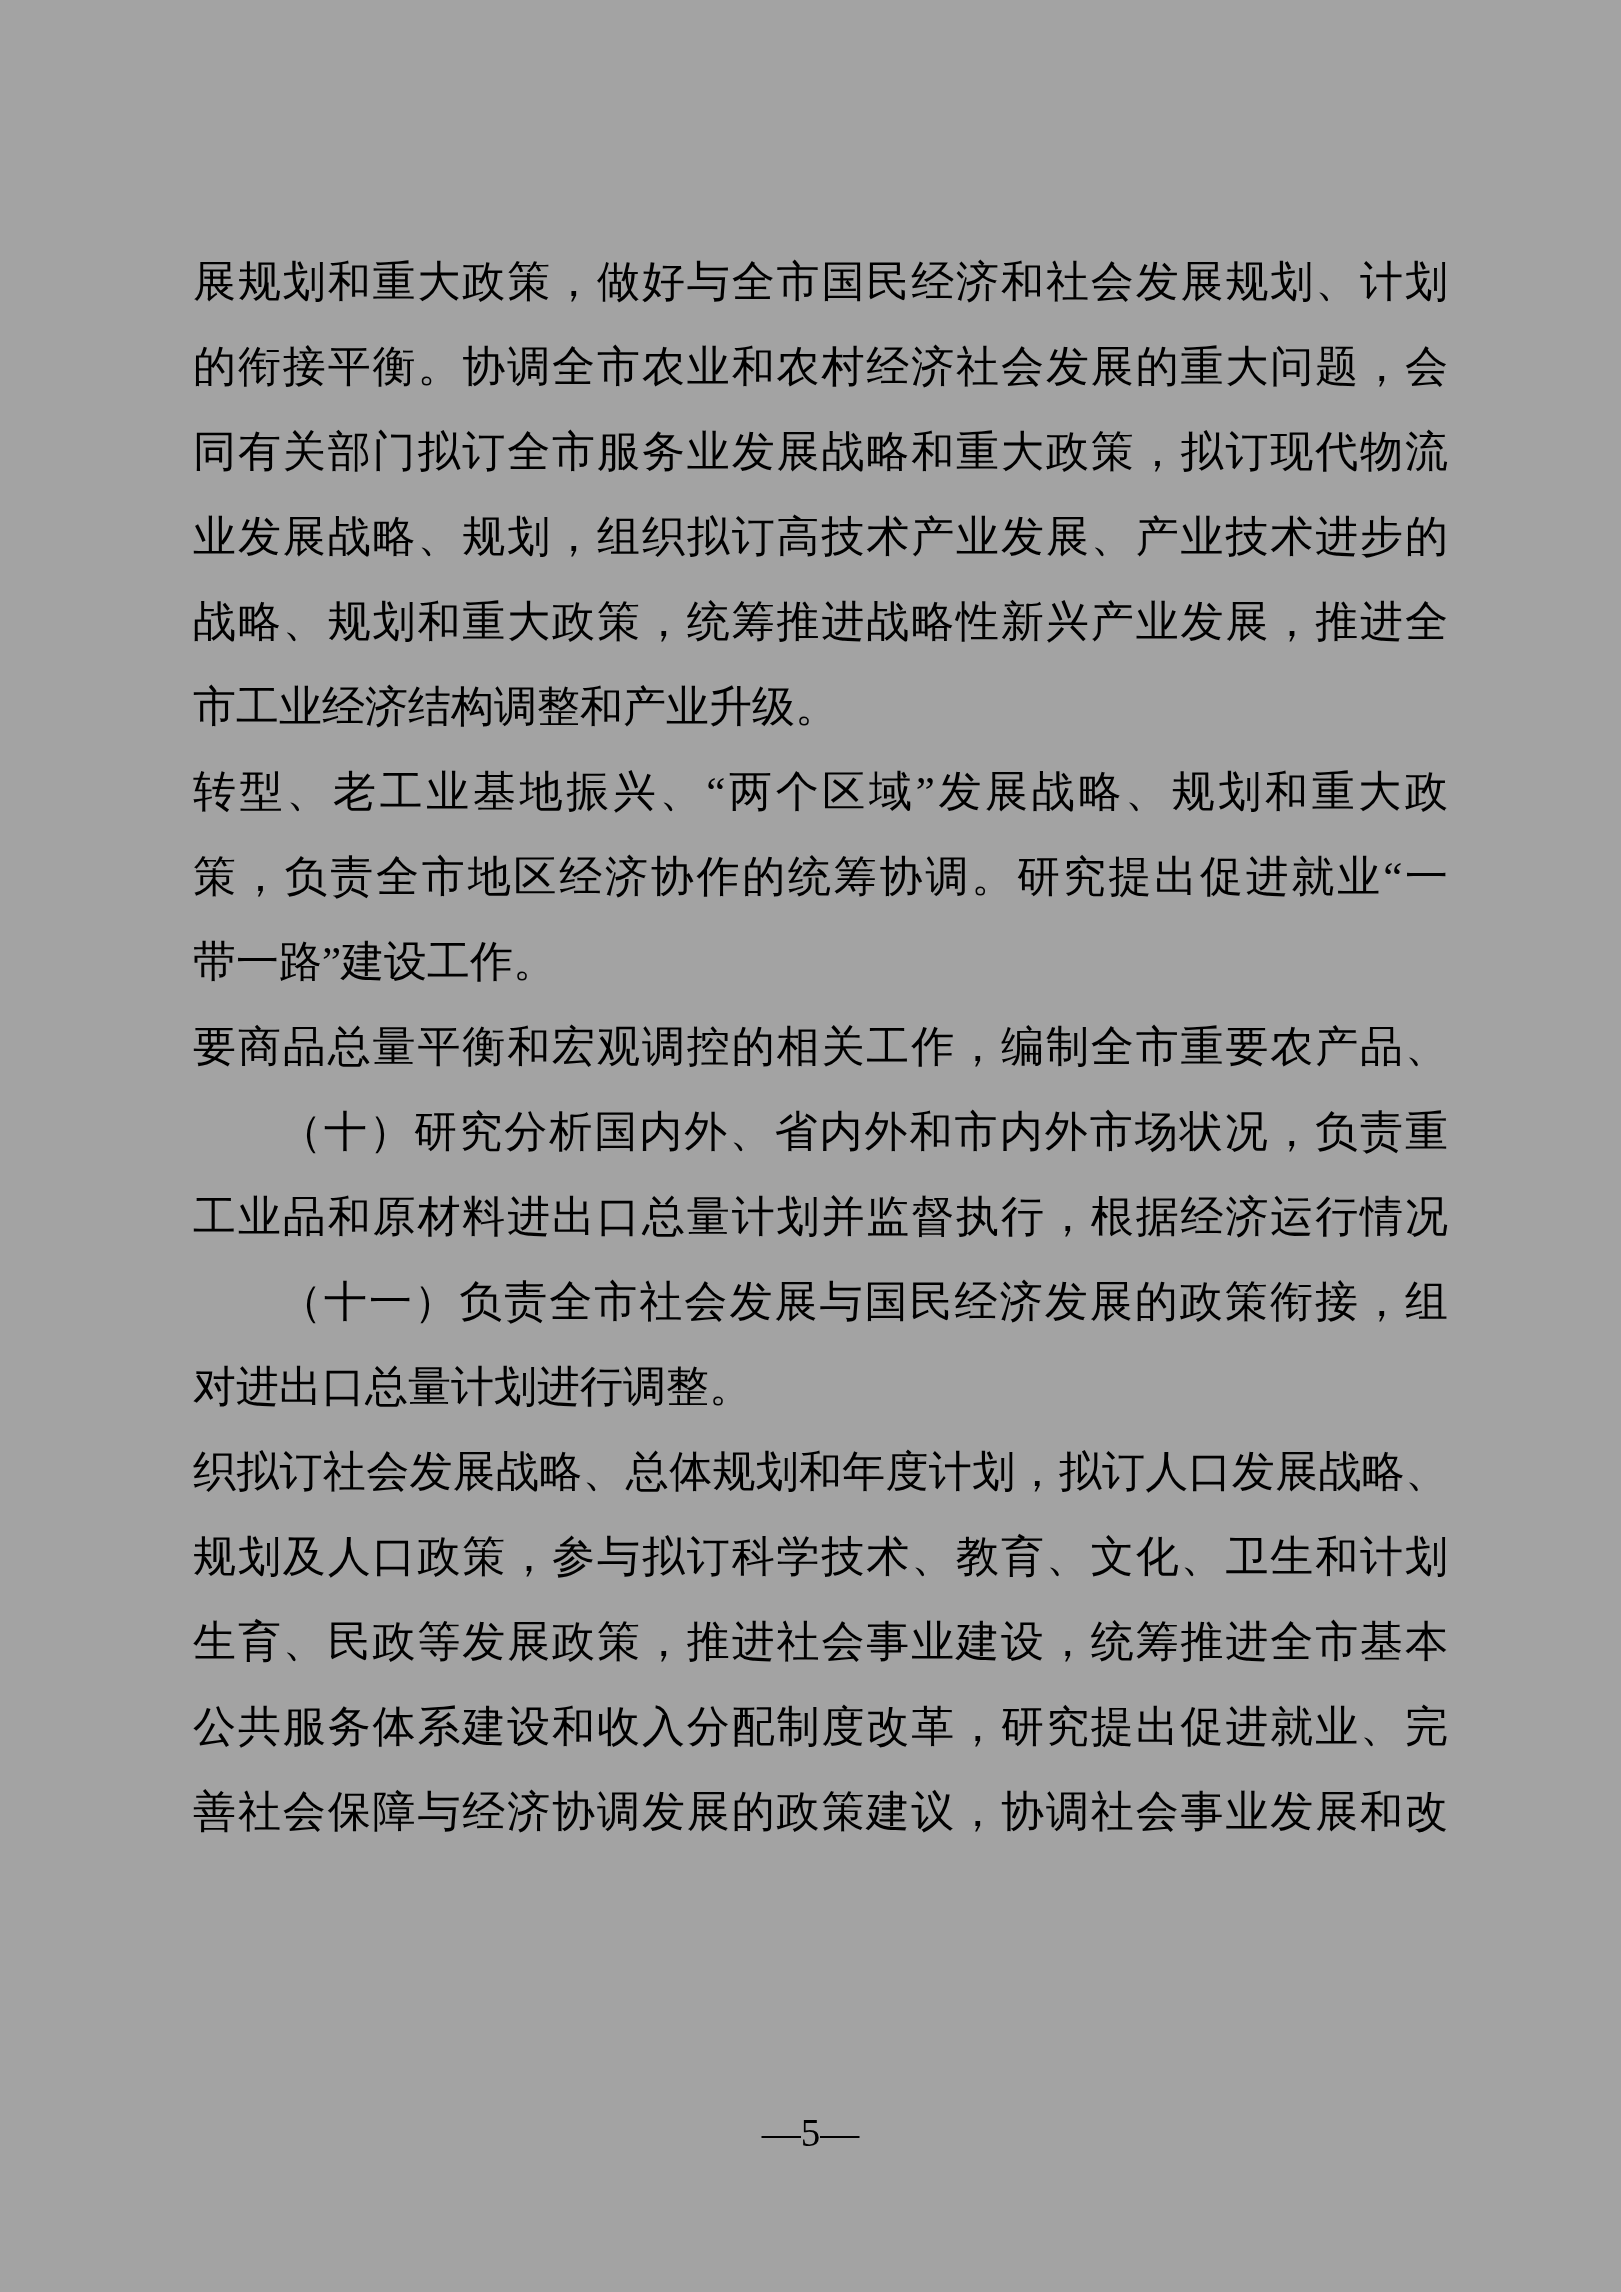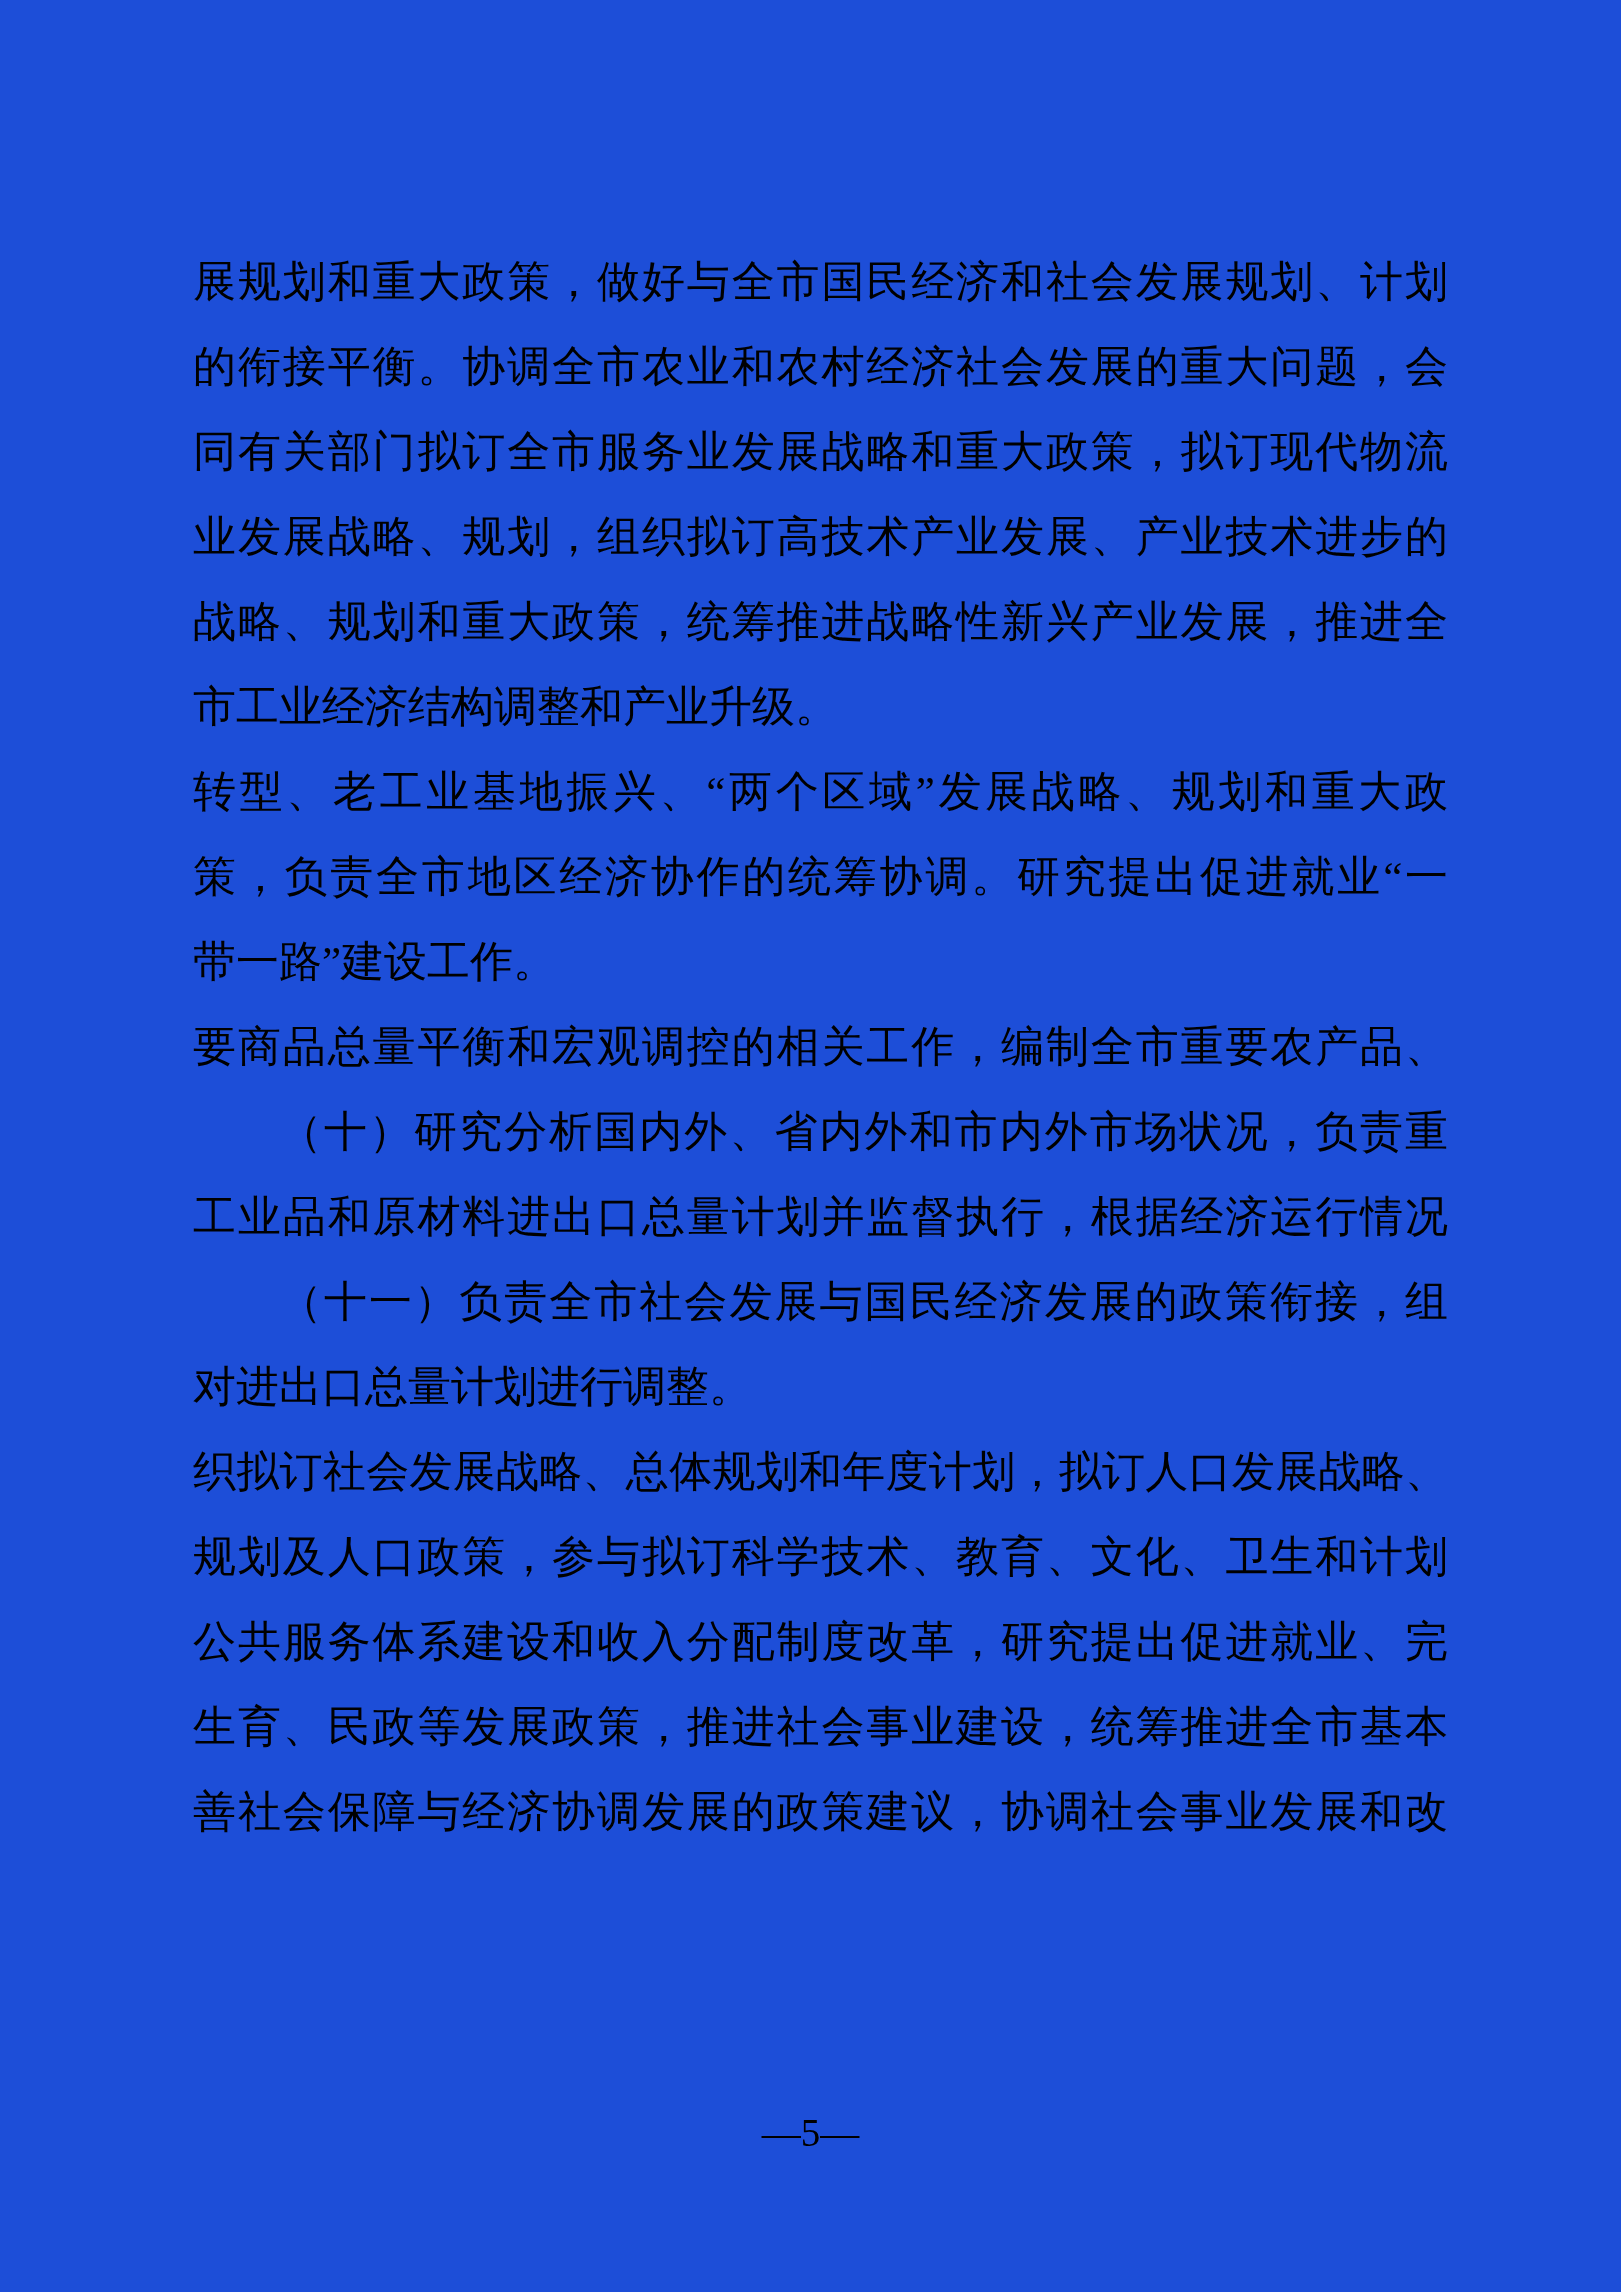--- a/index.html
+++ b/index.html
@@ -11,21 +11,21 @@
     height: 2293px;
     background: #ffffff;
     position: relative;
     overflow: hidden;
   }
   .page {
     position: absolute;
     left: 0; top: 0;
     width: 1621px;
     height: 2293px;
-    background: #1d4ed8;
+    background: #a3a3a3;
   }
   .text-block {
     position: absolute;
     left: 193px;
     top: 239px;
     width: 1255px;
   }
   .line {
     font-family: "Liberation Serif", serif;
     font-size: 43px;
@@ -70,19 +70,19 @@
     <div class="line">转型、老工业基地振兴、“两个区域”发展战略、规划和重大政</div>
     <div class="line">策，负责全市地区经济协作的统筹协调。研究提出促进就业“一</div>
     <div class="line para-end">带一路”建设工作。</div>
     <div class="line">要商品总量平衡和宏观调控的相关工作，编制全市重要农产品、</div>
     <div class="line para-start">（十）研究分析国内外、省内外和市内外市场状况，负责重</div>
     <div class="line">工业品和原材料进出口总量计划并监督执行，根据经济运行情况</div>
     <div class="line para-start">（十一）负责全市社会发展与国民经济发展的政策衔接，组</div>
     <div class="line para-end">对进出口总量计划进行调整。</div>
     <div class="line">织拟订社会发展战略、总体规划和年度计划，拟订人口发展战略、</div>
     <div class="line">规划及人口政策，参与拟订科学技术、教育、文化、卫生和计划</div>
+    <div class="line">生育、民政等发展政策，推进社会事业建设，统筹推进全市基本</div>
     <div class="line">公共服务体系建设和收入分配制度改革，研究提出促进就业、完</div>
-    <div class="line">生育、民政等发展政策，推进社会事业建设，统筹推进全市基本</div>
     <div class="line">善社会保障与经济协调发展的政策建议，协调社会事业发展和改</div>
   </div>
   <div class="page-number">—5—</div>
 </div>
 
 
 </body></html>

